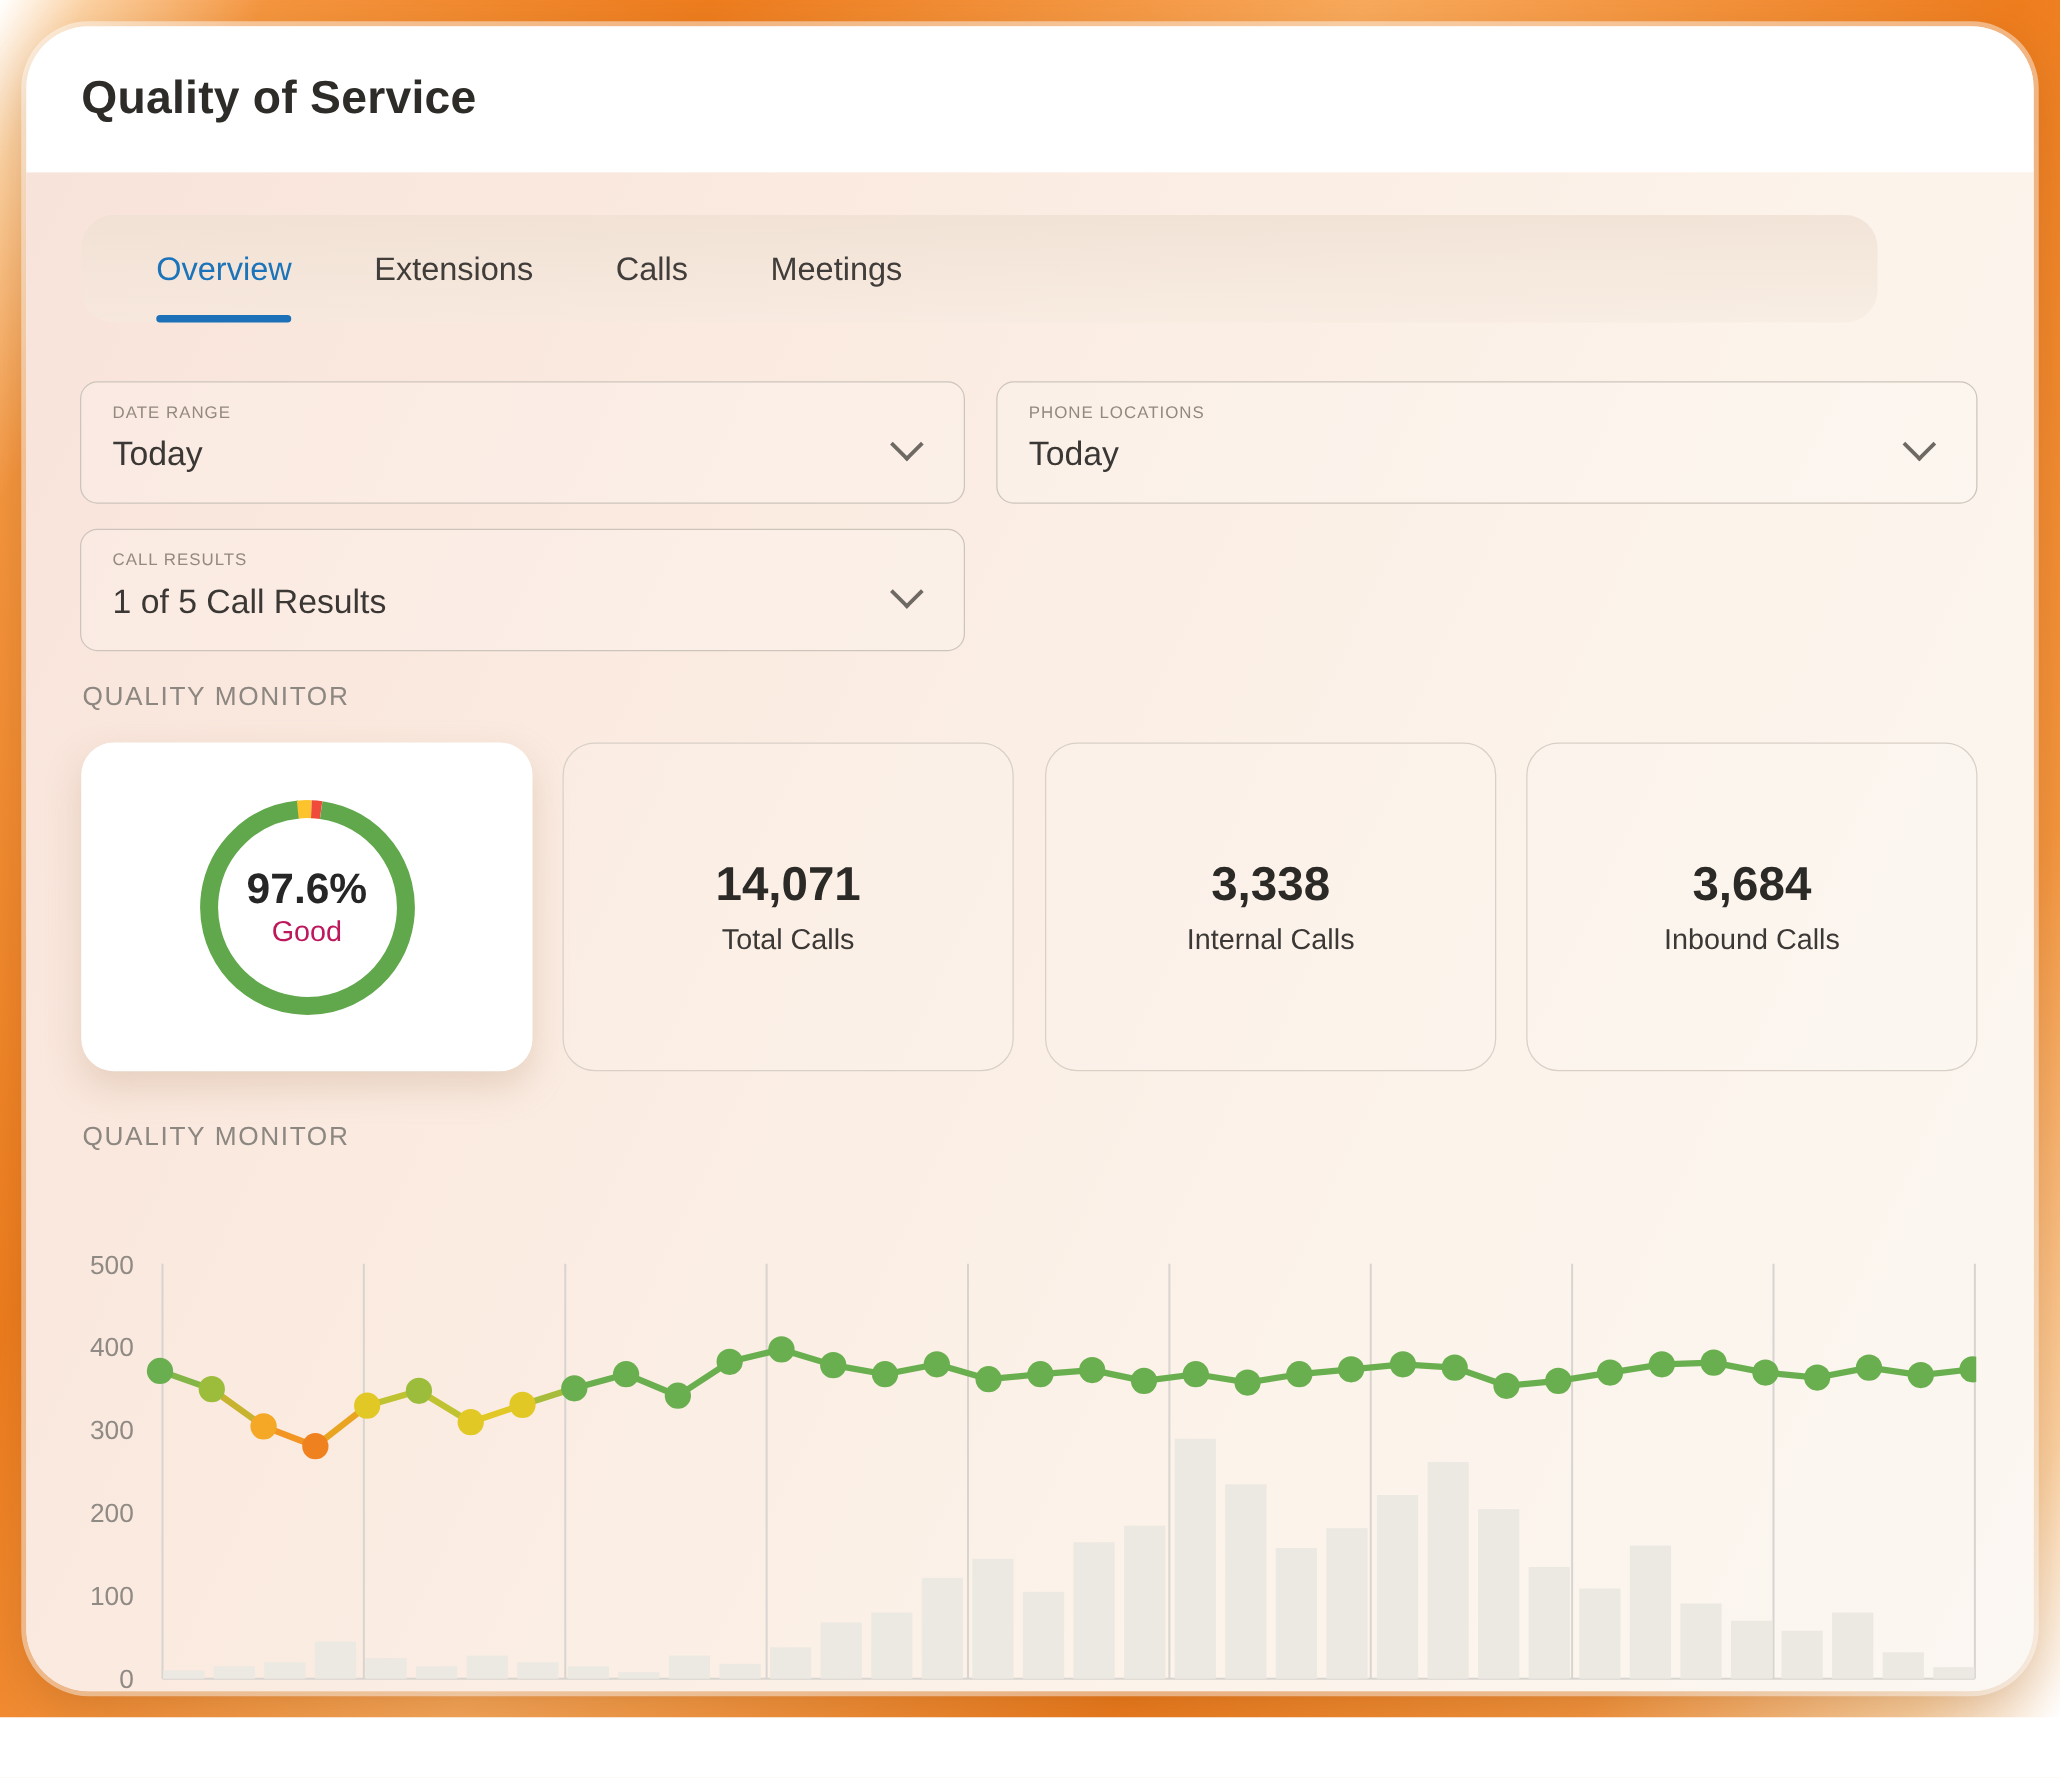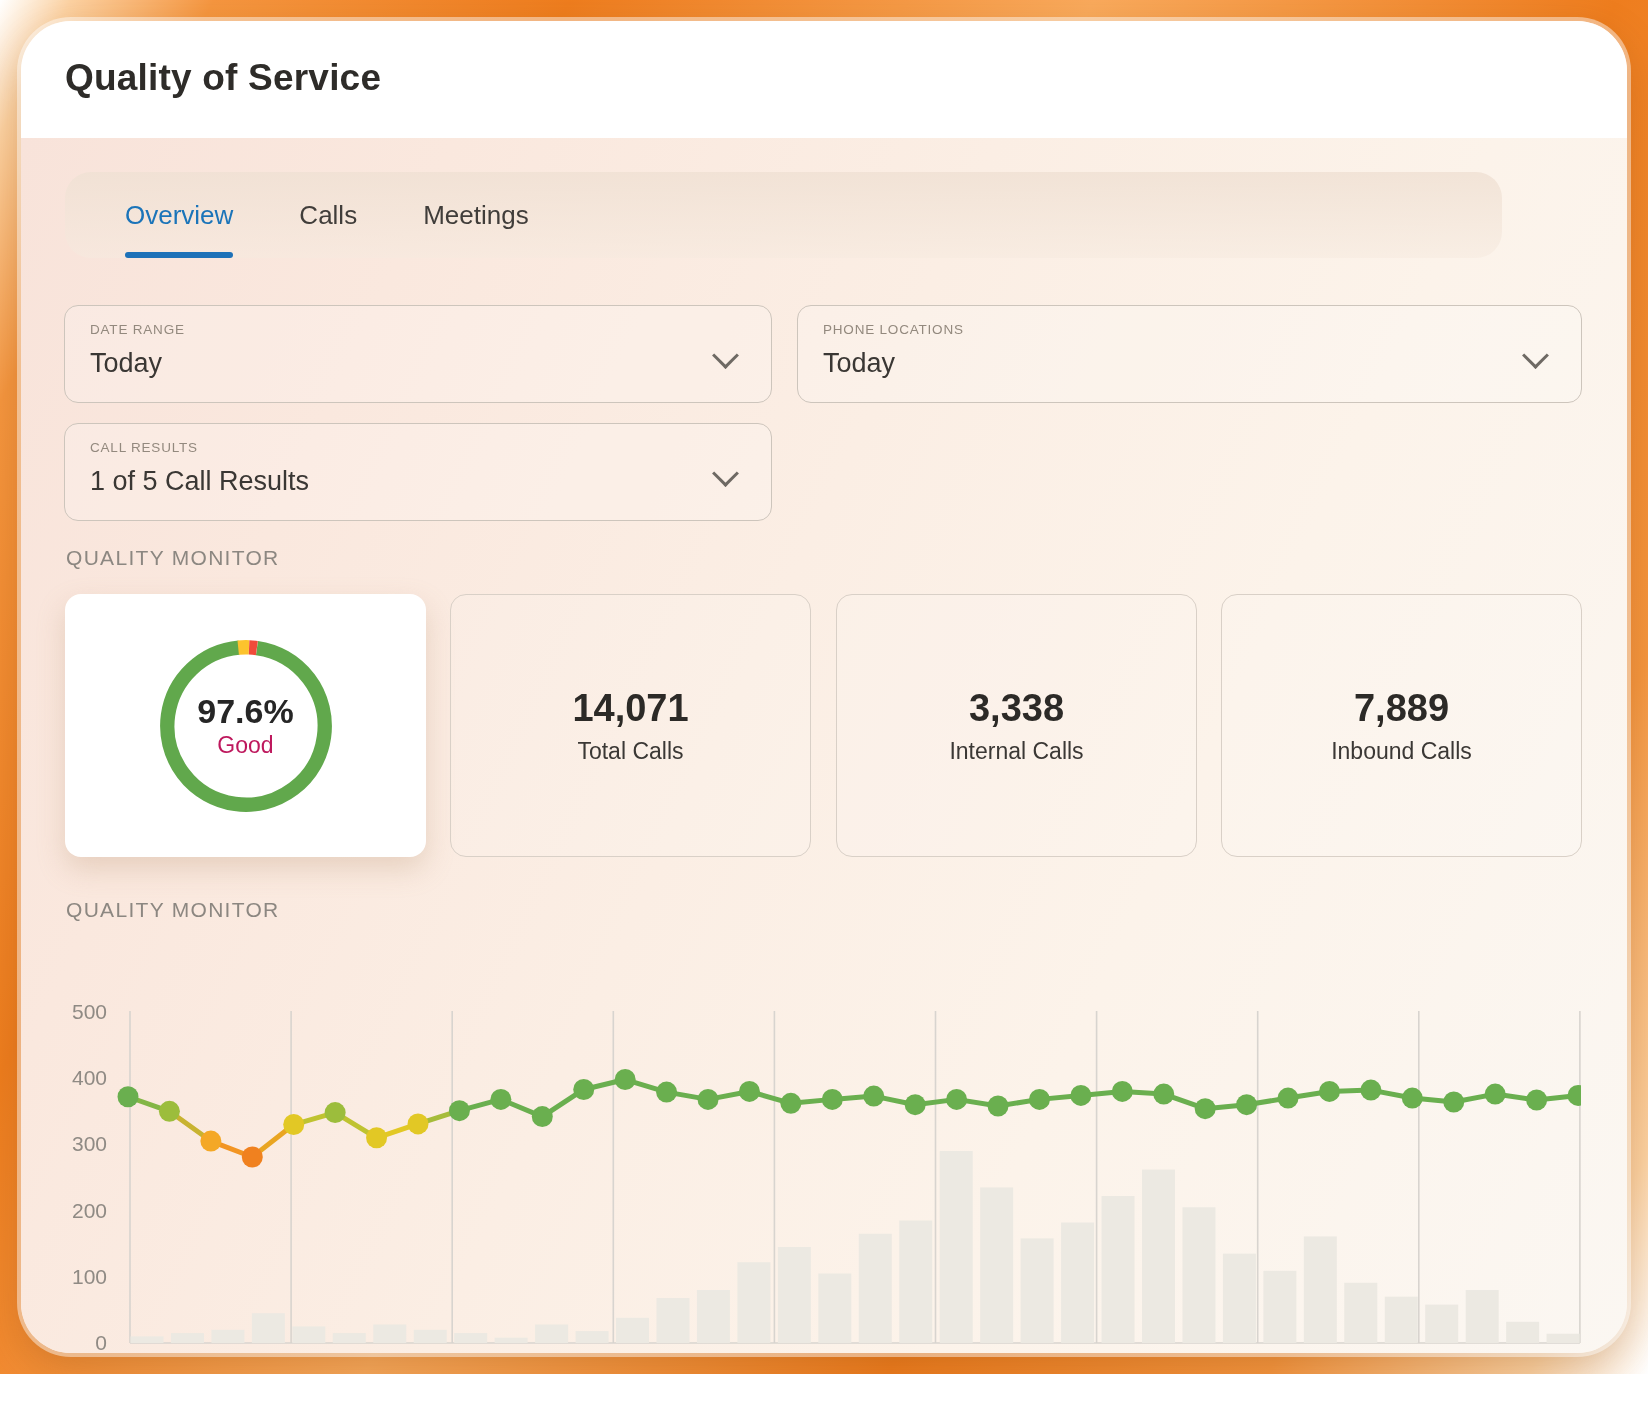--- a/index.html
+++ b/index.html
@@ -18,21 +18,21 @@
   .tab{position:relative;display:flex;align-items:center;font-size:26px;color:#403d3a;cursor:pointer;white-space:nowrap;}
   .tab.active{color:#1b74b9;}
   .tab.active::after{content:"";position:absolute;left:0;right:0;bottom:0;height:6px;border-radius:3px;background:#1d71b8;}
   .filters{position:absolute;left:43px;top:167px;display:grid;grid-template-columns:708px 785px;column-gap:25px;row-gap:20px;}
   .filter{position:relative;height:98px;border:1px solid #cdc5bc;border-radius:14px;background:rgba(255,255,255,.20);box-sizing:border-box;cursor:pointer;}
   .filter-label{position:absolute;left:25px;top:16px;font-size:13.5px;letter-spacing:.8px;color:#93897e;}
   .filter-value{position:absolute;left:25px;top:42px;font-size:27px;color:#3a3734;}
   .chevron{position:absolute;right:36px;top:40px;width:16px;height:16px;border-right:3px solid #6e6963;border-bottom:3px solid #6e6963;transform:rotate(45deg);}
   .section-label{position:absolute;left:45px;font-size:21px;letter-spacing:1.3px;color:#8c8781;}
   .cards{position:absolute;left:44px;top:456px;height:263px;width:1517px;}
-  .card{position:absolute;top:0;height:263px;width:361px;border-radius:16px;box-sizing:border-box;
+  .card{position:absolute;top:0;height:263px;width:361px;border-radius:26px;box-sizing:border-box;
     display:flex;flex-direction:column;align-items:center;justify-content:center;}
   .card.donut-card{background:#ffffff;box-shadow:0 12px 28px rgba(187,148,117,.30);}
   .card.outline{border:1.5px solid #d9d0c7;background:rgba(255,255,255,.12);}
   .stat-value{font-size:38px;font-weight:800;color:#2c2a27;}
   .stat-label{font-size:23px;color:#3b3835;margin-top:8px;}
   .donut-wrap{position:relative;width:192px;height:192px;}
   .donut-wrap svg{position:absolute;inset:0;}
   .donut-text{position:absolute;inset:0;display:flex;flex-direction:column;align-items:center;justify-content:center;}
   .donut-value{font-size:34px;font-weight:800;color:#262626;}
   .donut-label{font-size:23px;color:#be185d;margin-top:1px;}
@@ -45,20 +45,23 @@
   <div class="window">
     <div class="header">
       <div class="title">Quality of Service</div>
     </div>
     <div class="content">
       <div class="tabbar">
           <div class="tab active">
             <span>Overview</span>
           </div>
           <div class="tab">
+            <span>Extensions</span>
+          </div>
+          <div class="tab">
             <span>Calls</span>
           </div>
           <div class="tab">
             <span>Meetings</span>
           </div>
         </div>
       <div class="filters">
           <div class="filter">
             <div class="filter-label">DATE RANGE</div>
             <div class="filter-value">Today</div>
@@ -92,21 +95,21 @@
           </div>
           <div class="card outline" style="left: 385px;">
             <div class="stat-value">14,071</div>
             <div class="stat-label">Total Calls</div>
           </div>
           <div class="card outline" style="left: 771px;">
             <div class="stat-value">3,338</div>
             <div class="stat-label">Internal Calls</div>
           </div>
           <div class="card outline" style="left: 1156px;">
-            <div class="stat-value">7,889</div>
+            <div class="stat-value">3,684</div>
             <div class="stat-label">Inbound Calls</div>
           </div>
         </div>
       <div class="section-label" style="top:760px;">QUALITY MONITOR</div>
       <div class="chartwrap"><svg viewBox="0 0 1516 414" width="1516" height="414">
             <line x1="65" y1="67" x2="65" y2="399" stroke="#d8d4cf" stroke-width="1.6"></line>
             <line x1="226.1" y1="67" x2="226.1" y2="399" stroke="#d8d4cf" stroke-width="1.6"></line>
             <line x1="387.2" y1="67" x2="387.2" y2="399" stroke="#d8d4cf" stroke-width="1.6"></line>
             <line x1="548.3" y1="67" x2="548.3" y2="399" stroke="#d8d4cf" stroke-width="1.6"></line>
             <line x1="709.4" y1="67" x2="709.4" y2="399" stroke="#d8d4cf" stroke-width="1.6"></line>

